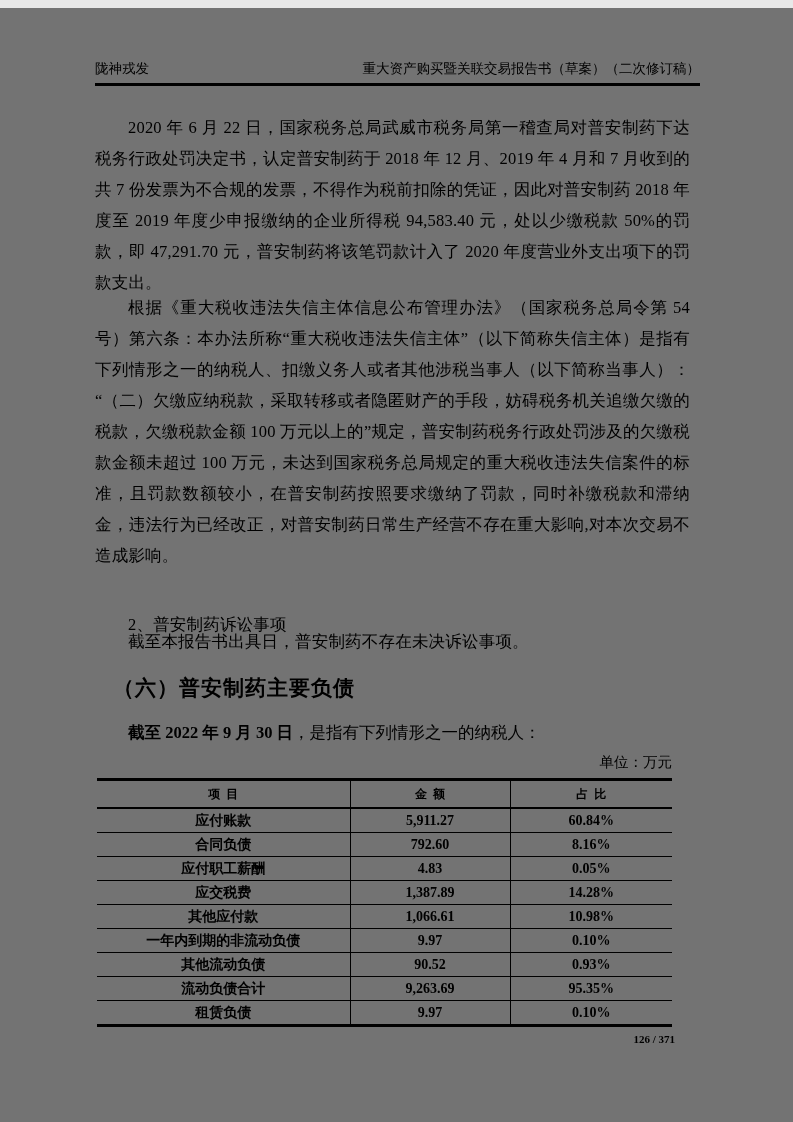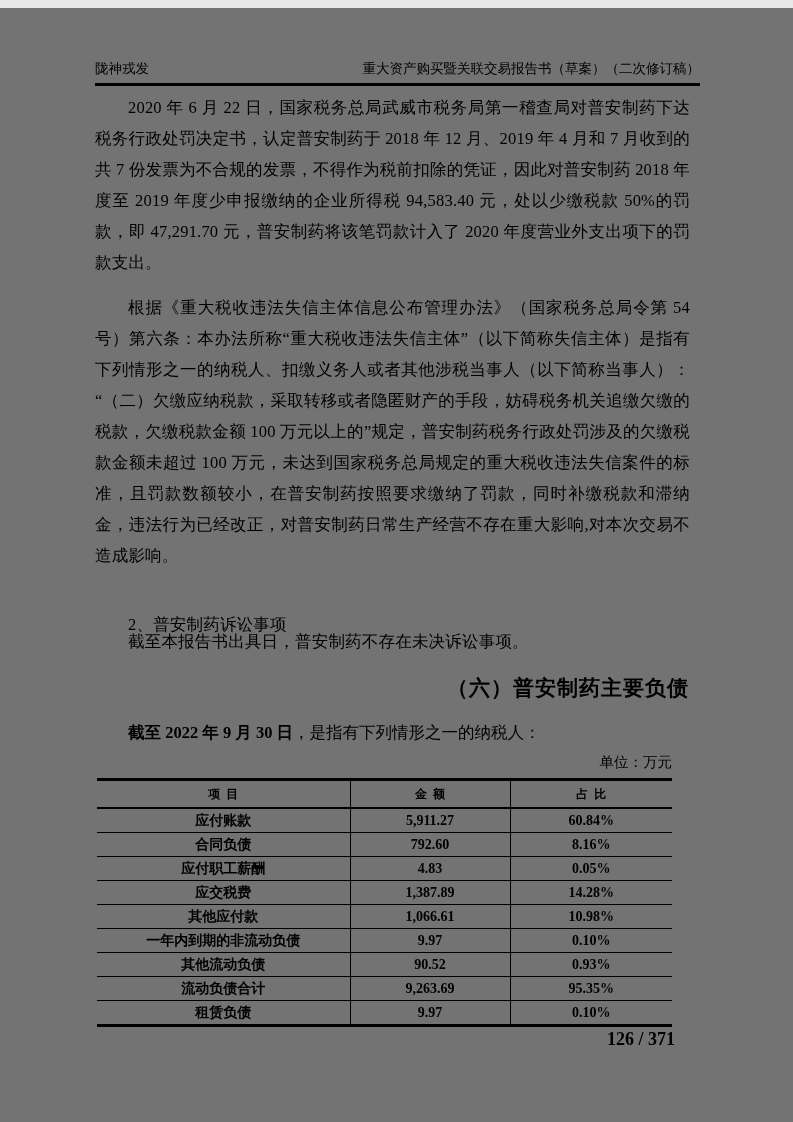--- a/index.html
+++ b/index.html
@@ -26,32 +26,31 @@
     width:605px;height:2.5px;background:#000;
   }
   
   .para{
     position:absolute;left:95px;width:595px;
     font-size:16.5px;line-height:31px;
     text-align:justify;
     text-indent:33px;
     letter-spacing:0.2px;
   }
-  .p1{top:84px;}
+  .p1{top:104px;}
   .p2{top:284px;}
   .p3{top:601px;}
   .p4{top:618px;}
   
   .sec-heading{
-    position:absolute;left:80px;top:664px;width:595px;
+    position:absolute;left:99px;top:664px;width:595px;
     padding-left:14px;
     font-family:"Liberation Sans","DejaVu Sans",sans-serif;
     font-weight:bold;font-size:21px;line-height:31px;
     letter-spacing:1px;
-    text-align:right;
   }
   
   .tbl-intro{
     position:absolute;left:95px;top:709px;width:595px;
     font-size:16.5px;line-height:31px;text-indent:33px;
   }
   .tbl-intro .bold-date{font-weight:bold;}
   .unit-note{
     position:absolute;left:95px;top:744px;width:577px;
     font-size:14.5px;line-height:20px;text-align:right;
@@ -80,21 +79,21 @@
   table.liab tr:last-child td{border-bottom:none;}
   table.liab th + th, table.liab td + td{border-left:1.5px solid #000;}
   td.c-item{text-align:left;padding-left:11px;}
   td.c-amount{text-align:right;padding-right:12px;}
   td.c-ratio{text-align:right;padding-right:8px;}
   tr.subtotal td.c-item{text-align:center;padding-left:0;}
   
   .page-number{
     position:absolute;top:1022px;left:0;width:675px;
     text-align:right;
-    font-weight:bold;font-size:18px;line-height:18px;
+    font-weight:bold;font-size:11px;line-height:18px;
   }
 </style>
 </head>
 <body>
 
 <div class="page">
 
   <div class="hdr-left">陇神戎发</div>
   <div class="hdr-right">重大资产购买暨关联交易报告书（草案）（二次修订稿）</div>
   <div class="hdr-rule"></div>

